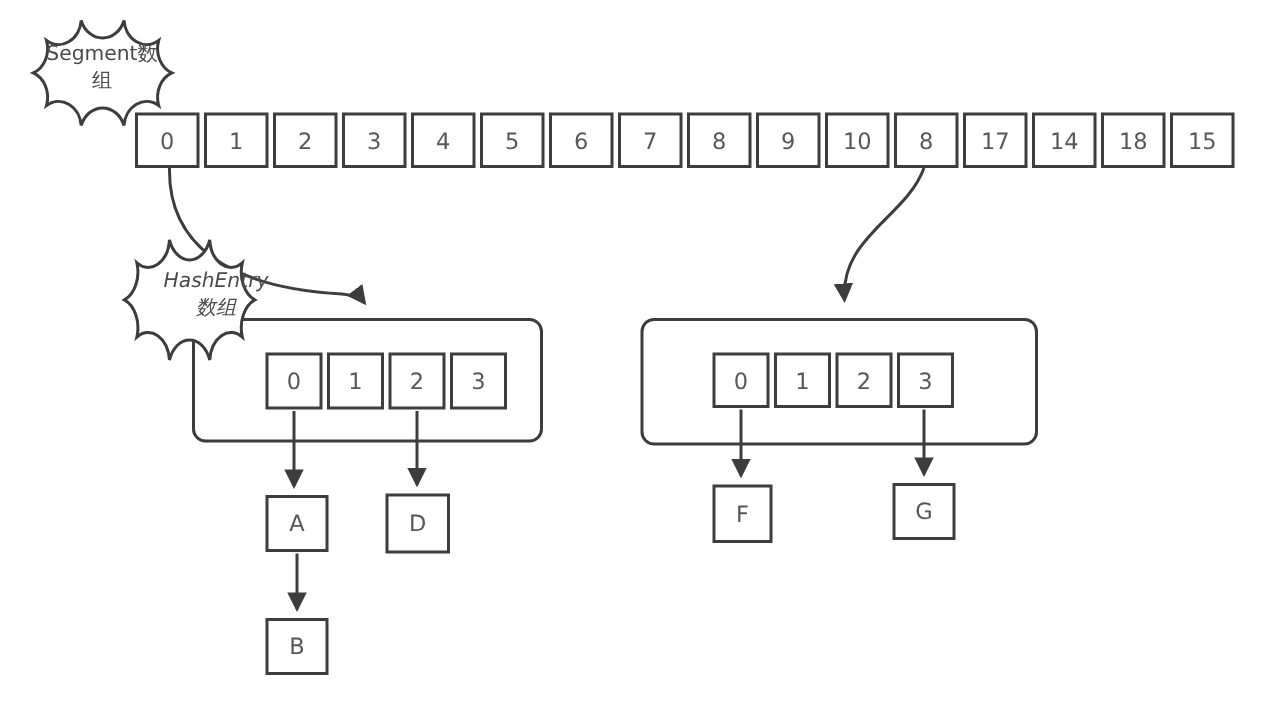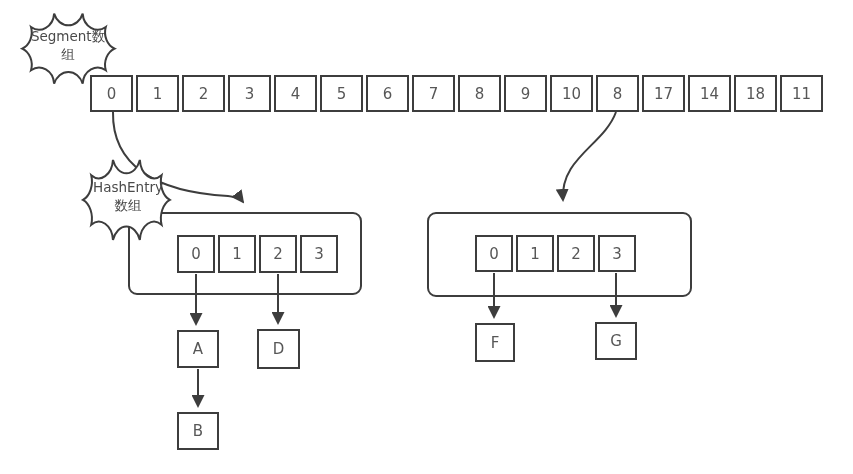--- a/index.html
+++ b/index.html
@@ -83,21 +83,21 @@
   .cloud-label {
     position: absolute;
     z-index: 6;
     text-align: center;
     font-size: 13.5px;
     line-height: 1.35;
     color: #4a4a4a;
     word-break: break-all;
   }
   .cloud-label.segment { left: 30px; top: 27px; width: 76px; text-align: center; }
-  .cloud-label.hashentry { left: 88px; top: 178px; width: 80px; }
+  .cloud-label.hashentry { left: 104px; top: 178px; width: 80px; font-style: italic; }
 </style>
 </head>
 <body>
 
 <div class="canvas">
 
   <div class="cell-row" style="left:90px; top:75px;">
     <div class="cell seg-cell">0</div>
     <div class="cell seg-cell">1</div>
     <div class="cell seg-cell">2</div>
@@ -106,21 +106,21 @@
     <div class="cell seg-cell">5</div>
     <div class="cell seg-cell">6</div>
     <div class="cell seg-cell">7</div>
     <div class="cell seg-cell">8</div>
     <div class="cell seg-cell">9</div>
     <div class="cell seg-cell">10</div>
     <div class="cell seg-cell">8</div>
     <div class="cell seg-cell">17</div>
     <div class="cell seg-cell">14</div>
     <div class="cell seg-cell">18</div>
-    <div class="cell seg-cell">11</div>
+    <div class="cell seg-cell">15</div>
   </div>
 
   <div class="bucket-box" style="left:128px; top:212px; width:234px; height:83px;"></div>
   <div class="cell-row" style="left:177px; top:235px;">
     <div class="cell bucket-cell-l">0</div>
     <div class="cell bucket-cell-l">1</div>
     <div class="cell bucket-cell-l">2</div>
     <div class="cell bucket-cell-l">3</div>
   </div>
 

